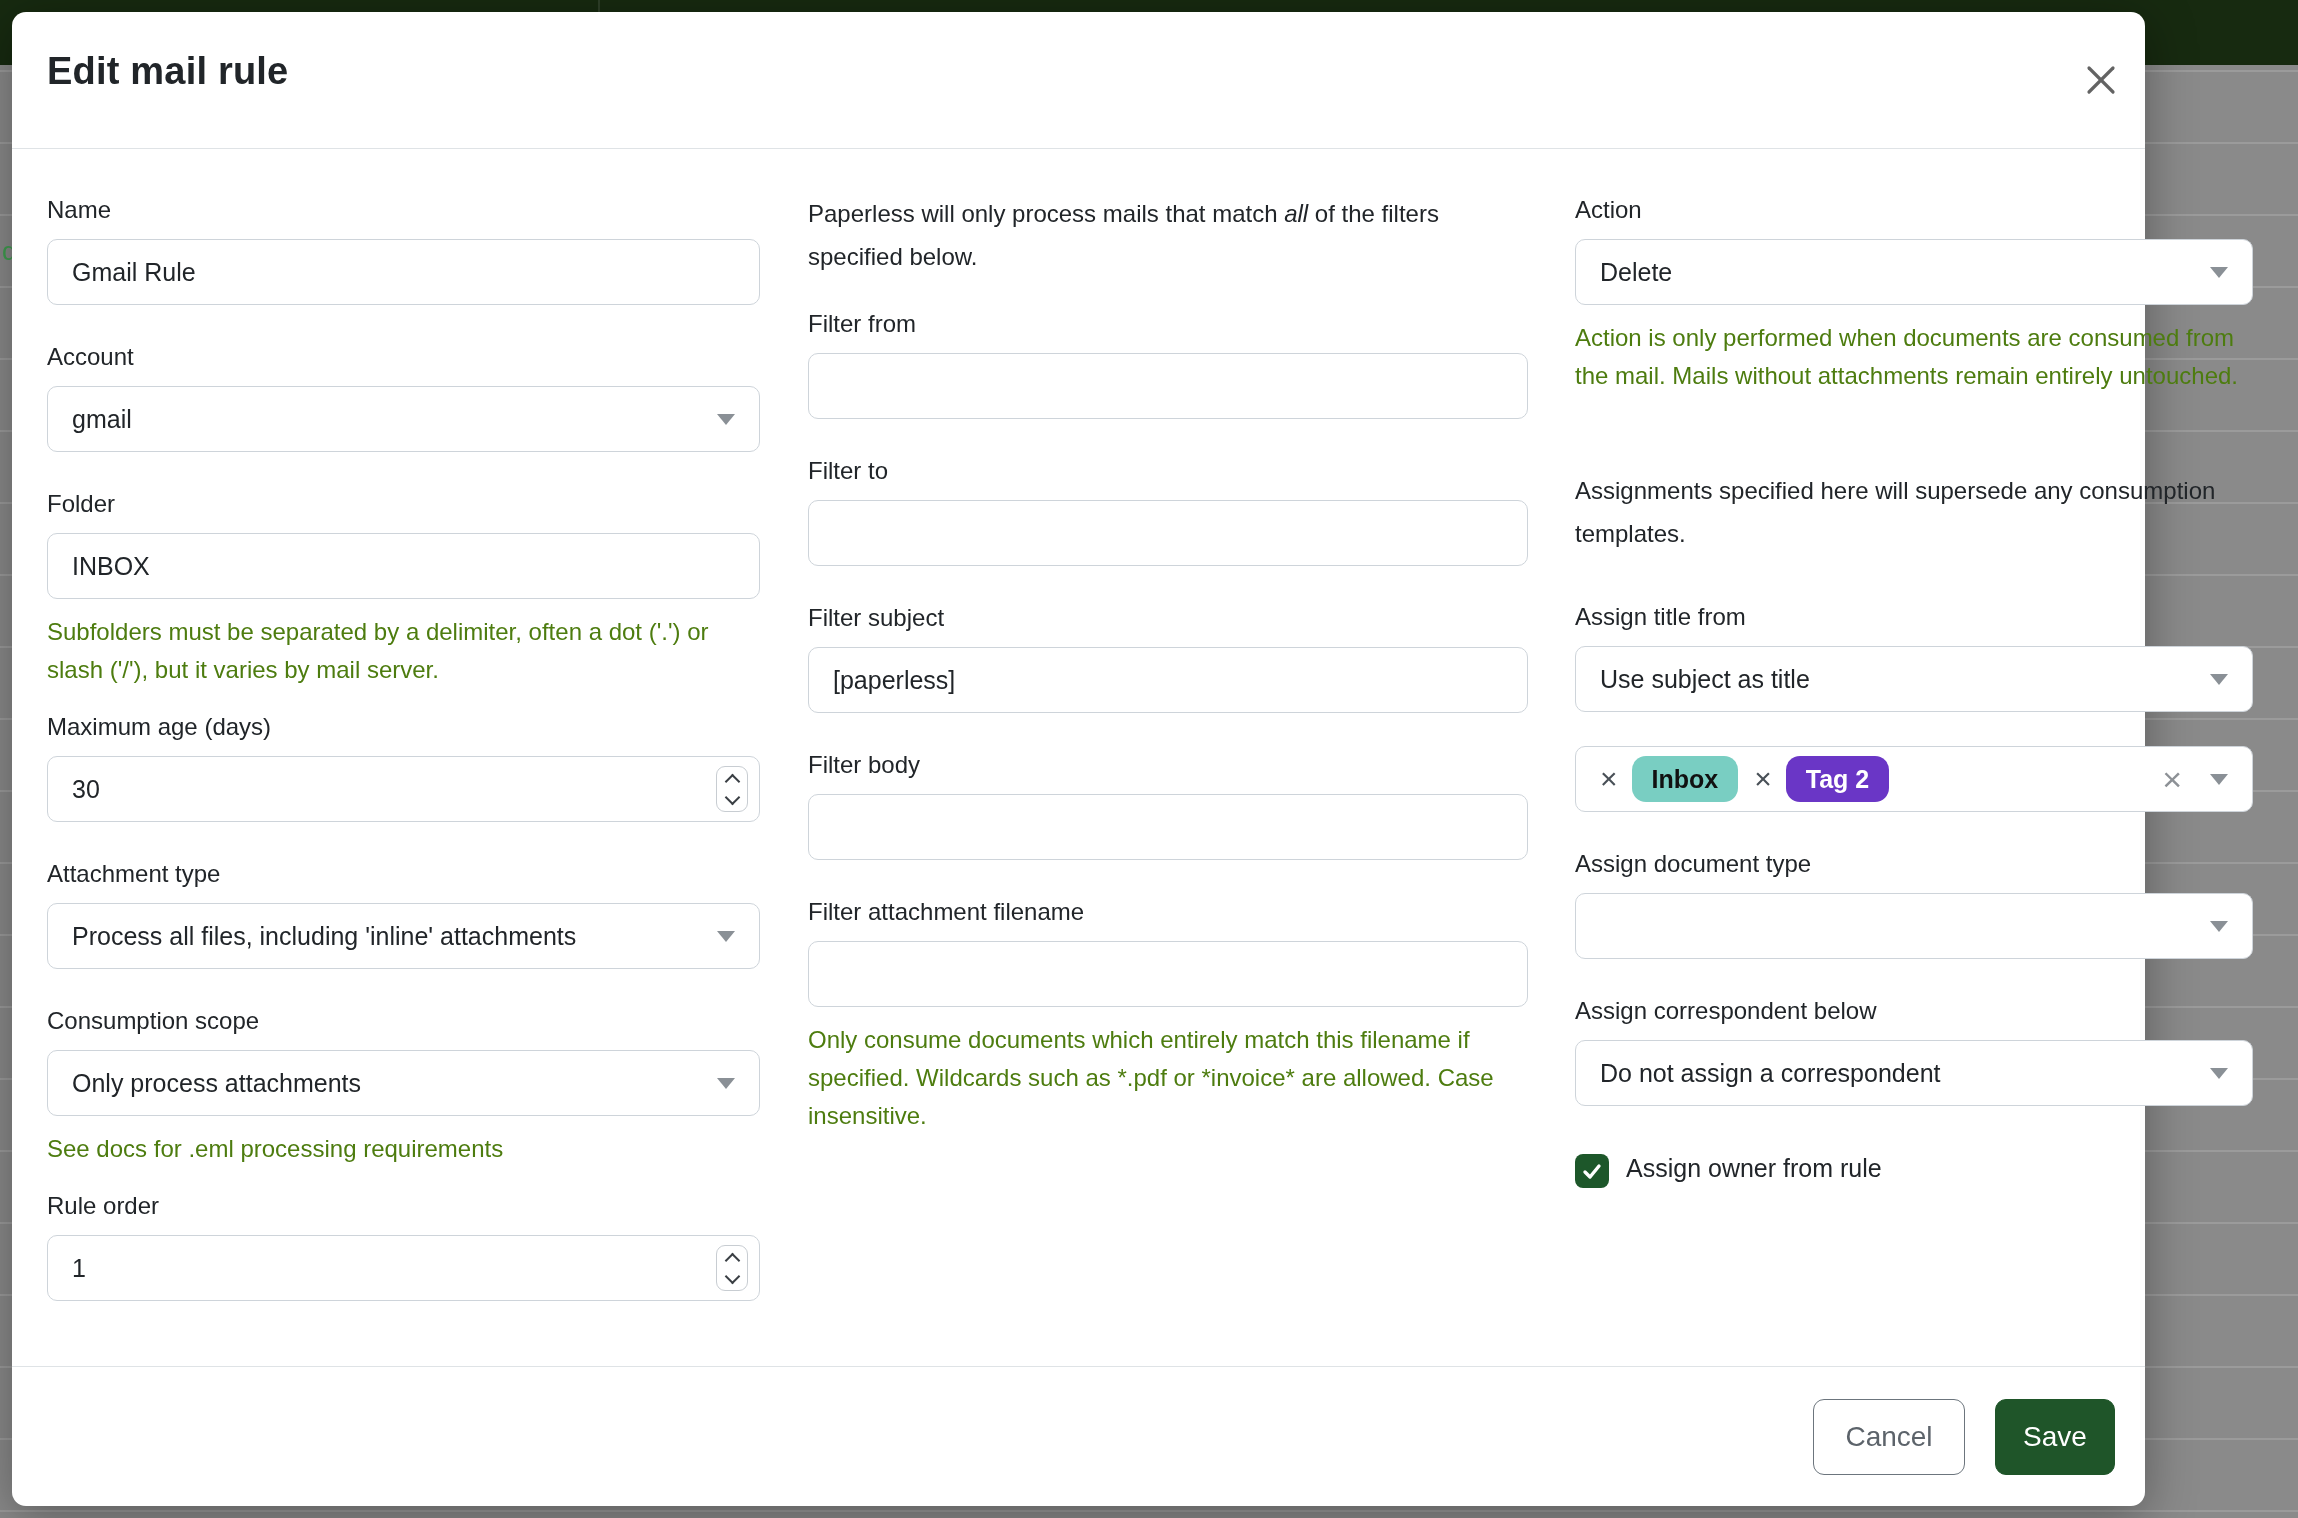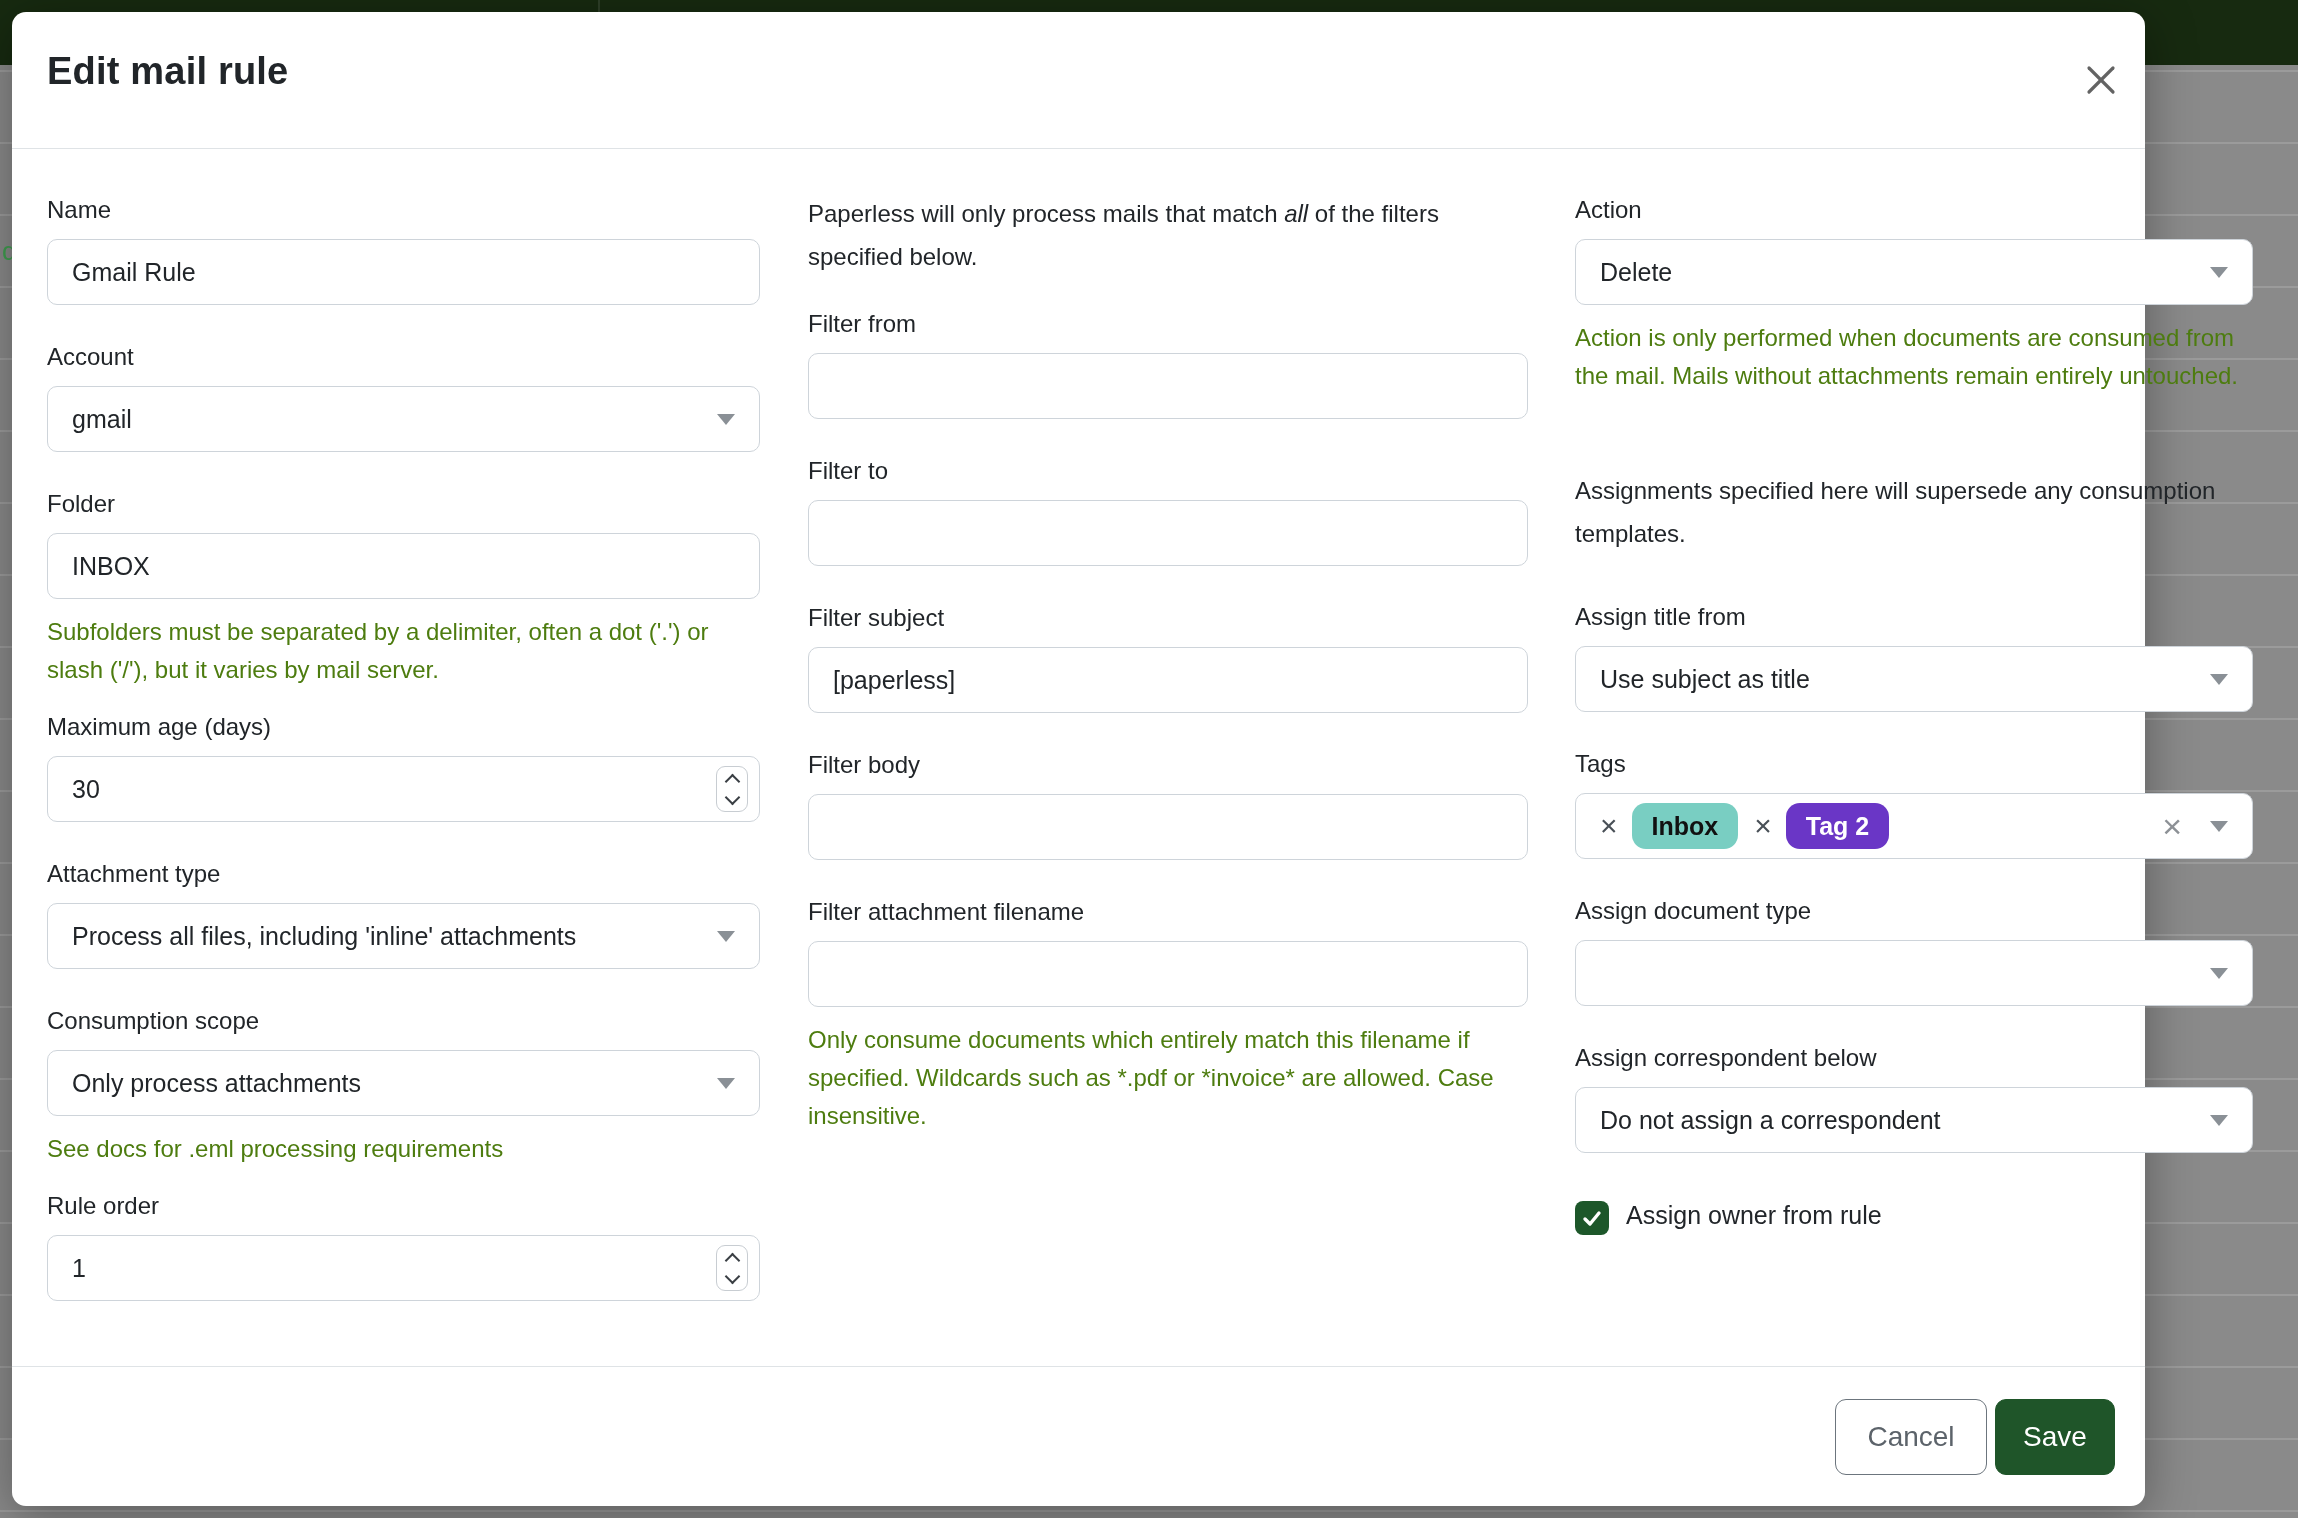--- a/index.html
+++ b/index.html
@@ -66,21 +66,21 @@
 
   
   .check-row{display:flex;align-items:flex-start;margin-top:48px;cursor:pointer;}
   .checkbox{width:34px;height:34px;border-radius:8px;background:#1d572a;display:flex;align-items:center;justify-content:center;flex:0 0 auto;}
   .check-label{font-size:25px;color:#212529;margin-left:17px;}
 
   
   .modal-footer{
     position:absolute;left:0;bottom:0;width:100%;height:140px;box-sizing:border-box;
     border-top:1.5px solid #dfe3e6;display:flex;align-items:center;justify-content:flex-end;
-    padding-right:30px;gap:8px;
+    padding-right:30px;gap:30px;
   }
   .btn{height:76px;border-radius:11px;font-size:28px;font-family:inherit;cursor:pointer;box-sizing:border-box;}
   .btn-cancel{width:152px;background:#fff;border:1.5px solid #6c757d;color:#5c636a;}
   .btn-save{width:120px;background:#1f5529;border:1.5px solid #1f5529;color:#ffffff;}
 </style>
 </head>
 <body>
 
 <div class="navbar-strip">
   <div class="nav-divider"></div>
@@ -203,21 +203,20 @@
 
     <div class="group">
       <label class="form-label">Assign title from</label>
       <div class="form-control select">
         <span>Use subject as title</span>
         <span class="caret"></span>
       </div>
     </div>
 
     <div class="group">
-      <label class="form-label">Tags</label>
       <div class="form-control select tags-box">
         <span class="chip-remove">×</span>
         <span class="chip" style="background-color: rgb(121, 206, 194); color: rgb(17, 17, 17);">Inbox</span>
         <span class="chip-remove">×</span>
         <span class="chip" style="background-color: rgb(106, 54, 198); color: rgb(255, 255, 255);">Tag 2</span>
         <span class="tags-clear">×</span>
         <span class="caret"></span>
       </div>
     </div>
 

